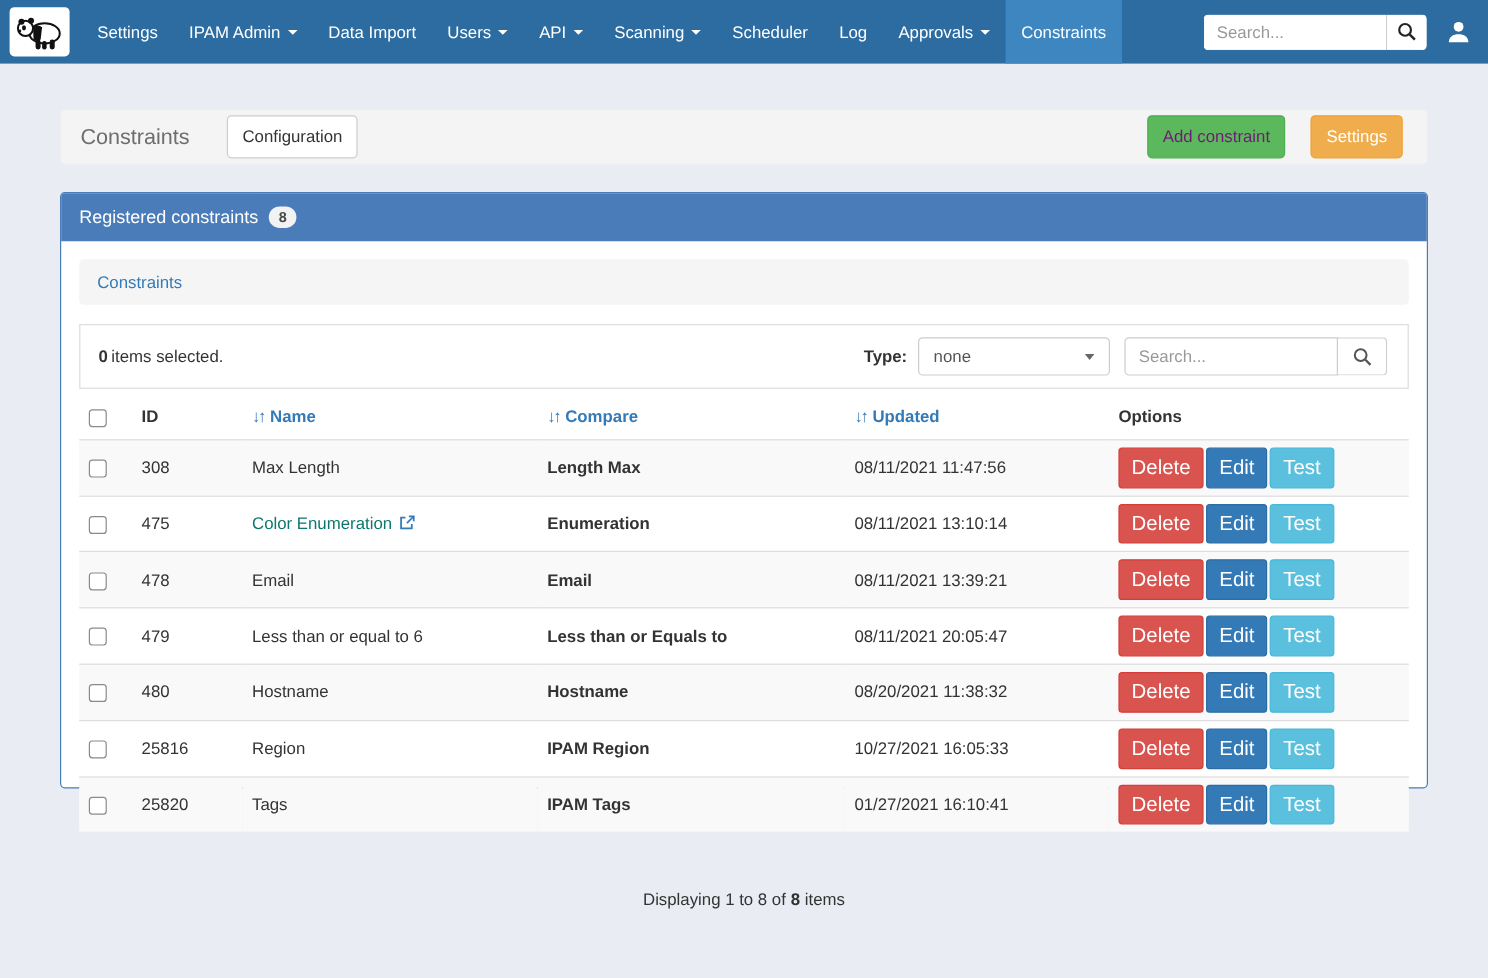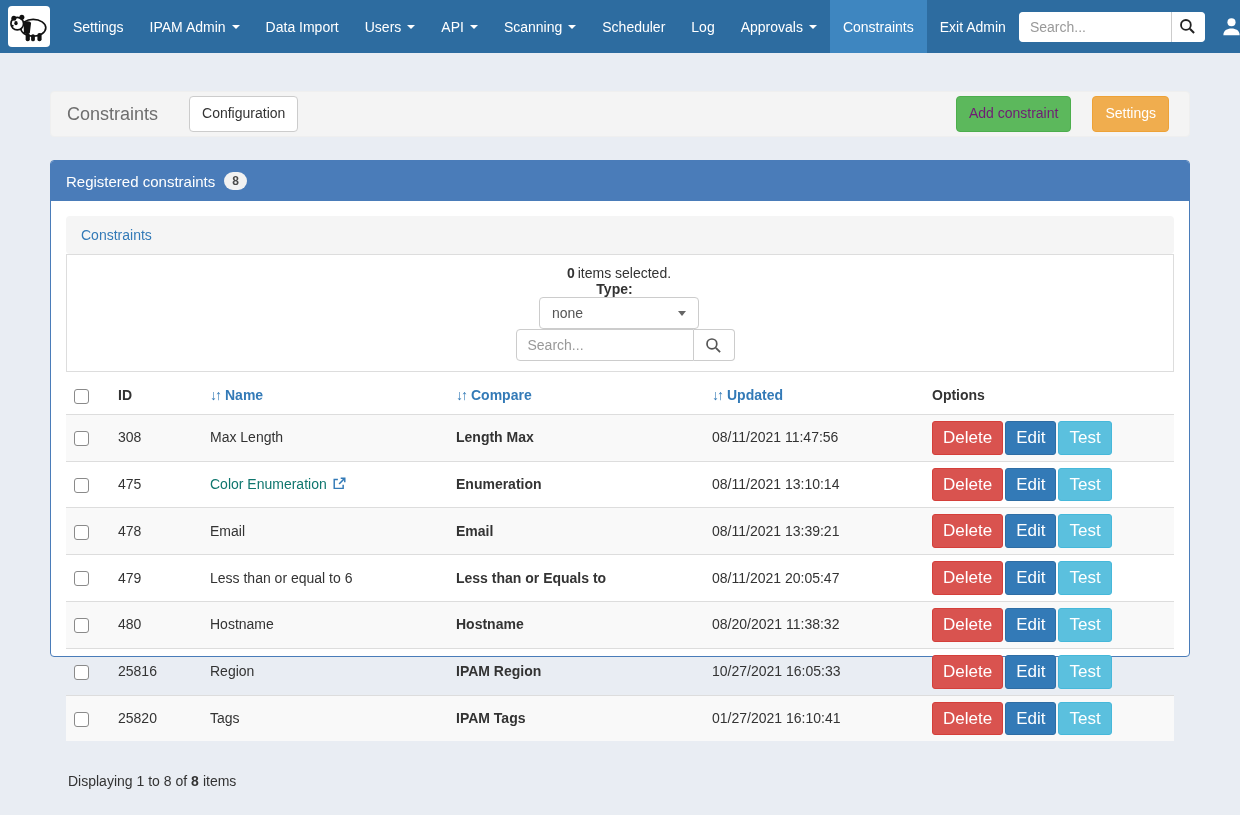--- a/index.html
+++ b/index.html
@@ -46,22 +46,22 @@
   
   .panel { margin-top:23px; background:#fff; border:1px solid #4a7cb9; border-radius:4px; height:497px; }
   .panel-heading { background:#4a7cb9; color:#fff; height:40px; border-radius:3px 3px 0 0;
                    display:flex; align-items:center; padding:0 15px; font-size:15px; }
   .badge { margin-left:9px; background:#f2f2f2; color:#4a4a4a; border-radius:10px;
            padding:2px 8px; font-size:12px; font-weight:bold; line-height:1.2; }
   .panel-body { padding:15px; }
   .breadcrumb-bar { background:#f5f5f5; border-radius:4px; padding:11px 15px; }
   .breadcrumb-link { color:#337ab7; text-decoration:none; cursor:pointer; }
   
-  .toolbar { border:1px solid #ddd; display:flex; align-items:center;
-             padding:10px 17px 10px 15px;flex-direction:column; }
+  .toolbar { margin-top:16px; border:1px solid #ddd; display:flex; align-items:center;
+             padding:10px 17px 10px 15px; }
   .selected-info b { margin-right:3px; }
   .type-label { font-weight:bold; margin-right:9px; }
   .type-select { width:160px; height:32px; border:1px solid #ccc; border-radius:4px; background:#fff;
                  display:flex; align-items:center; padding:0 12px; color:#555; cursor:pointer; }
   .type-select .sel-caret { margin-left:auto; width:0; height:0; border-left:4px solid transparent;
                  border-right:4px solid transparent; border-top:5px solid #666; }
   .table-search-group { display:flex; height:32px; margin-left:12px; }
   .table-search-input { width:178px; border:1px solid #ccc; border-radius:4px 0 0 4px; padding:0 11px;
                  font-size:14px; outline:none; font-family:"Liberation Sans",sans-serif; color:#333; }
   .table-search-input::placeholder { color:#999; }
@@ -80,21 +80,21 @@
   .name-link { color:#0f766e; text-decoration:none; cursor:pointer; }
   .ext-icon { margin-left:6px; vertical-align:-1px; }
   input.cb { appearance:none; -webkit-appearance:none; width:15px; height:15px; border:1px solid #8a8a8a;
              border-radius:3px; background:#fff; margin:0; vertical-align:middle; cursor:pointer; }
   .btn-xs { display:inline-block; padding:4px 10px; font-size:17px; border-radius:3px; color:#fff;
             cursor:pointer; margin-right:2px; border:1px solid transparent; line-height:1.4;
             font-family:"Liberation Sans",sans-serif; }
   .btn-delete { background:#d9534f; border-color:#d43f3a; }
   .btn-edit   { background:#337ab7; border-color:#2e6da4; }
   .btn-test   { background:#5bc0de; border-color:#46b8da; }
-  .table-footer { text-align:left; margin-top:32px; color:#333; }
+  .table-footer { text-align:center; margin-top:48px; color:#333; }
   .table-footer span, .table-footer b { margin:0 2px; }
 </style>
 </head>
 <body>
 
 <div class="navbar">
   <div class="brand">
     <svg width="42" height="34" viewBox="0 0 50 40">
       <ellipse cx="30" cy="21" rx="15" ry="10" fill="#fff" stroke="#111" stroke-width="2"></ellipse>
       <circle cx="11" cy="16" r="7.5" fill="#fff" stroke="#111" stroke-width="2"></circle>
@@ -136,23 +136,20 @@
       </div>
       <div class="nav-item">
         <span>Log</span>
       </div>
       <div class="nav-item">
         <span>Approvals</span>
         <span class="caret"></span>
       </div>
       <div class="nav-item active">
         <span>Constraints</span>
-      </div>
-      <div class="nav-item">
-        <span>Exit Admin</span>
       </div>
     </div>
   <div class="nav-right">
     <div class="nav-search-group">
       <input class="nav-search-input" type="text" placeholder="Search..." style="">
       <button class="nav-search-btn">
         <svg width="17" height="17" viewBox="0 0 16 16">
           <circle cx="6.5" cy="6.5" r="4.6" fill="none" stroke="#222" stroke-width="1.7"></circle>
           <line x1="10.2" y1="10.2" x2="14.2" y2="14.2" stroke="#222" stroke-width="1.9"></line>
         </svg>

